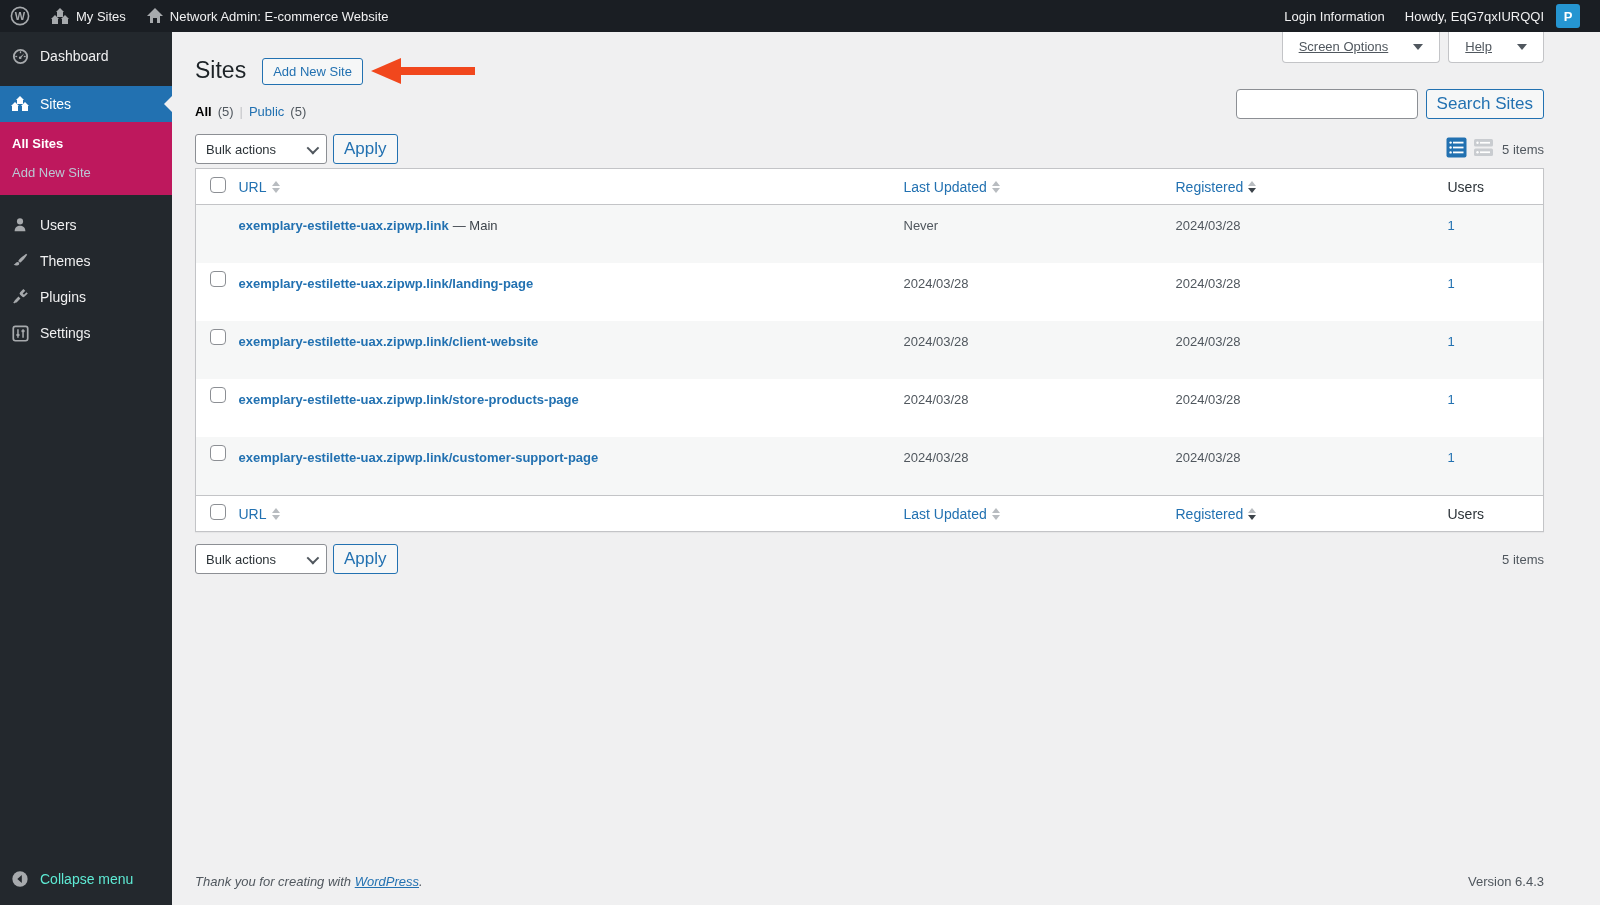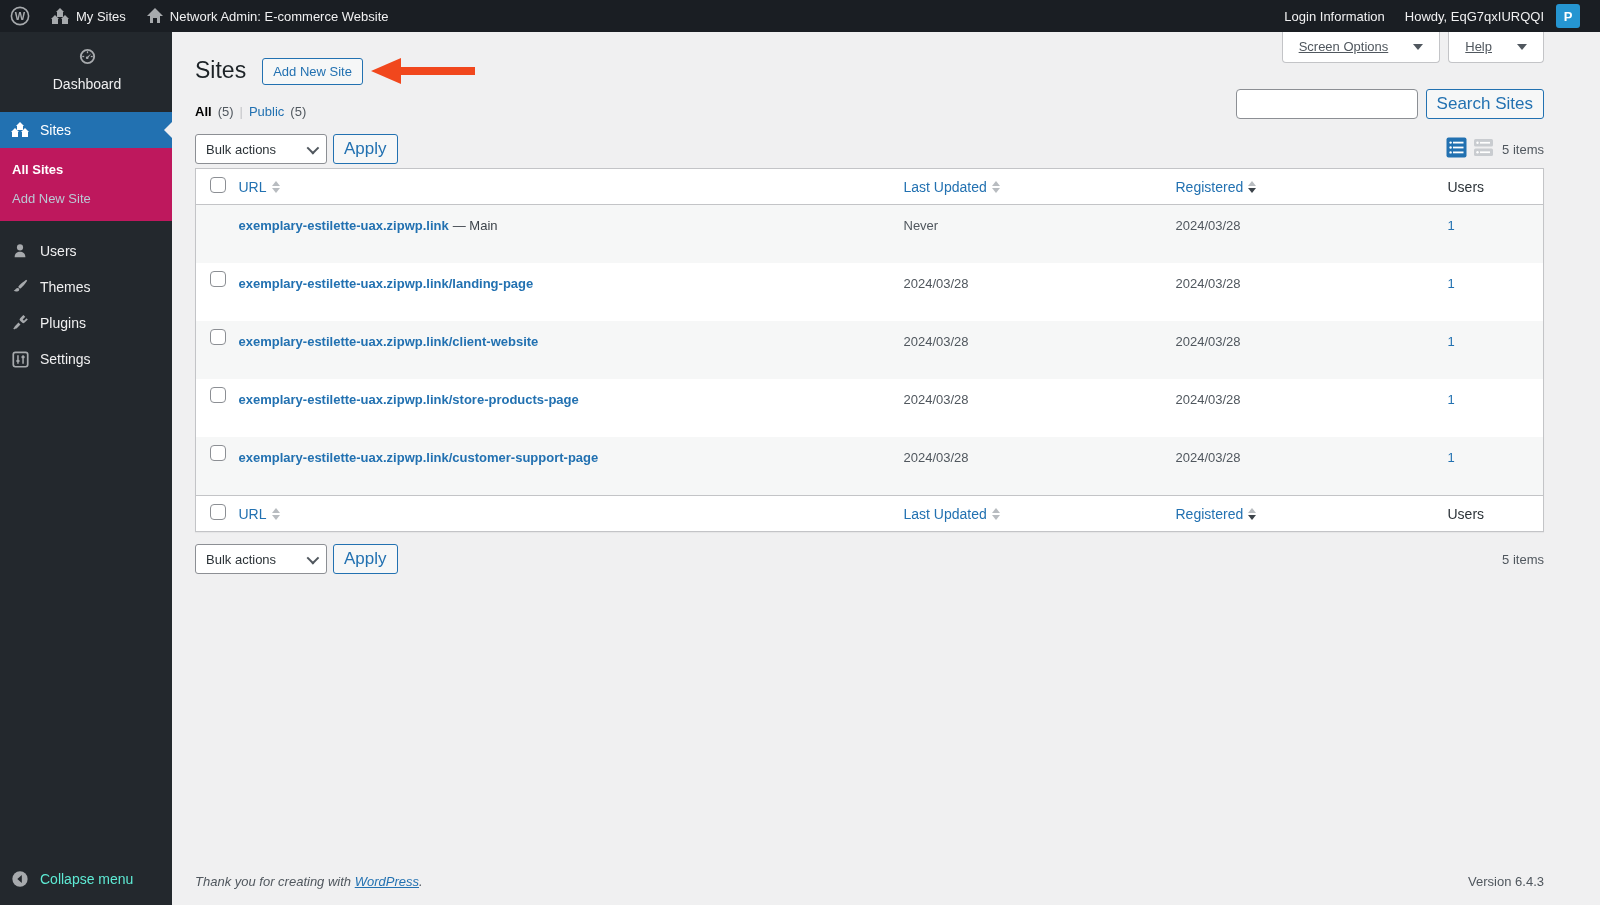--- a/index.html
+++ b/index.html
@@ -184,21 +184,21 @@
       <span>Login Information</span>
     </div>
     <div class="ab-item">
       <span>Howdy, EqG7qxIURQQI</span>
       <span class="ab-avatar">P</span>
     </div>
   </div>
 </div>
 
 <div class="sidebar">
-  <div class="menu-item" style="margin-top:6px;flex-direction:column;">
+  <div class="menu-item" style="margin-top:6px;">
     <span class="mi-icon">
       <svg width="19" height="19" viewBox="0 0 20 20" fill="currentColor">
           <path d="M10 2 A8 8 0 0 0 2 10 A8 8 0 0 0 18 10 A8 8 0 0 0 10 2 Z M10 4 A6 6 0 0 1 16 10 A6 6 0 0 1 4 10 A6 6 0 0 1 10 4 Z"></path>
           <path d="M10 10 L14 6.5 L11 11 A1.4 1.4 0 1 1 10 10 Z"></path>
           <rect x="9.3" y="4.5" width="1.4" height="2"></rect>
           <rect x="4.5" y="9.3" width="2" height="1.4"></rect>
           <rect x="13.5" y="9.3" width="2" height="1.4"></rect>
         </svg>
     </span>
     <span>Dashboard</span>

